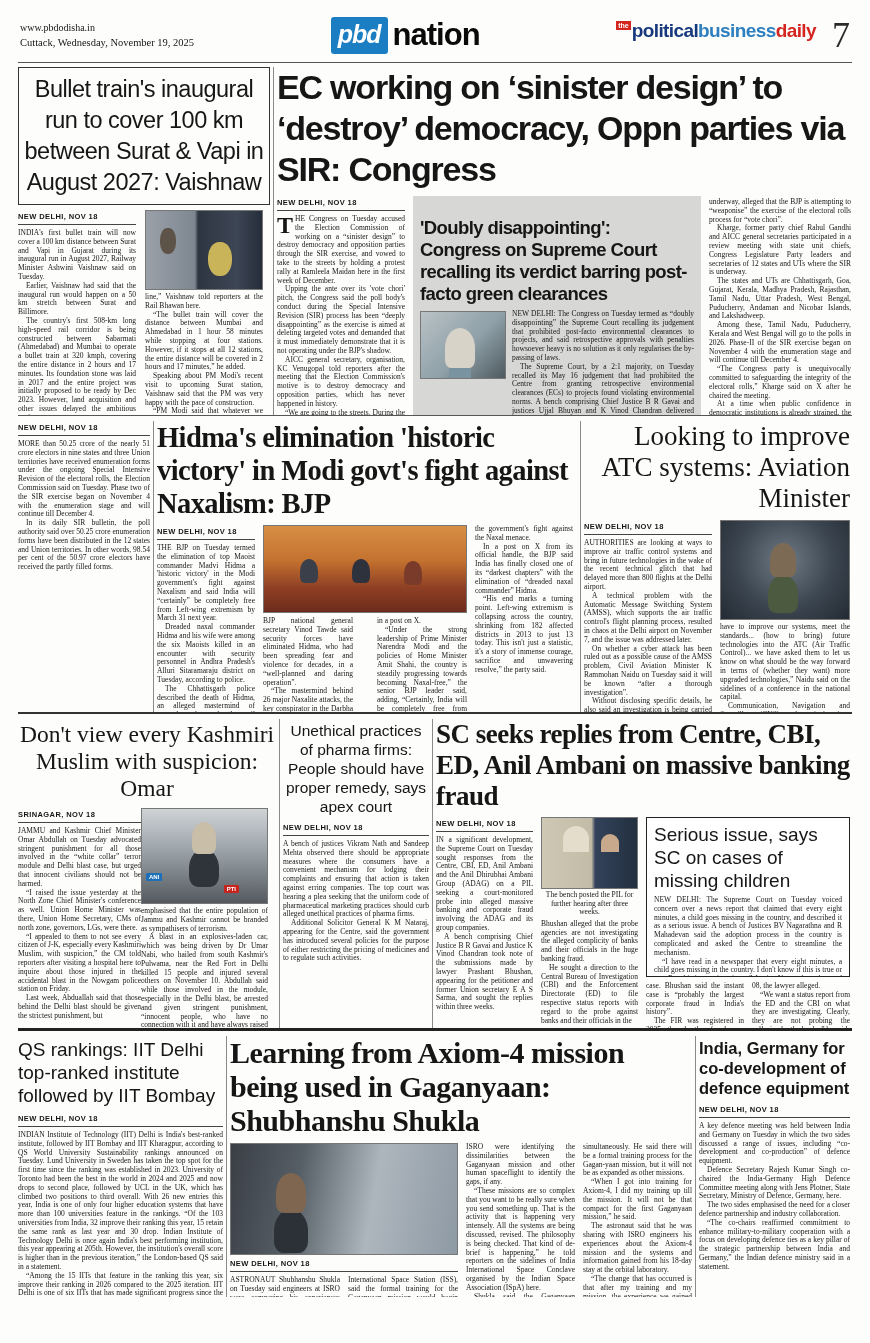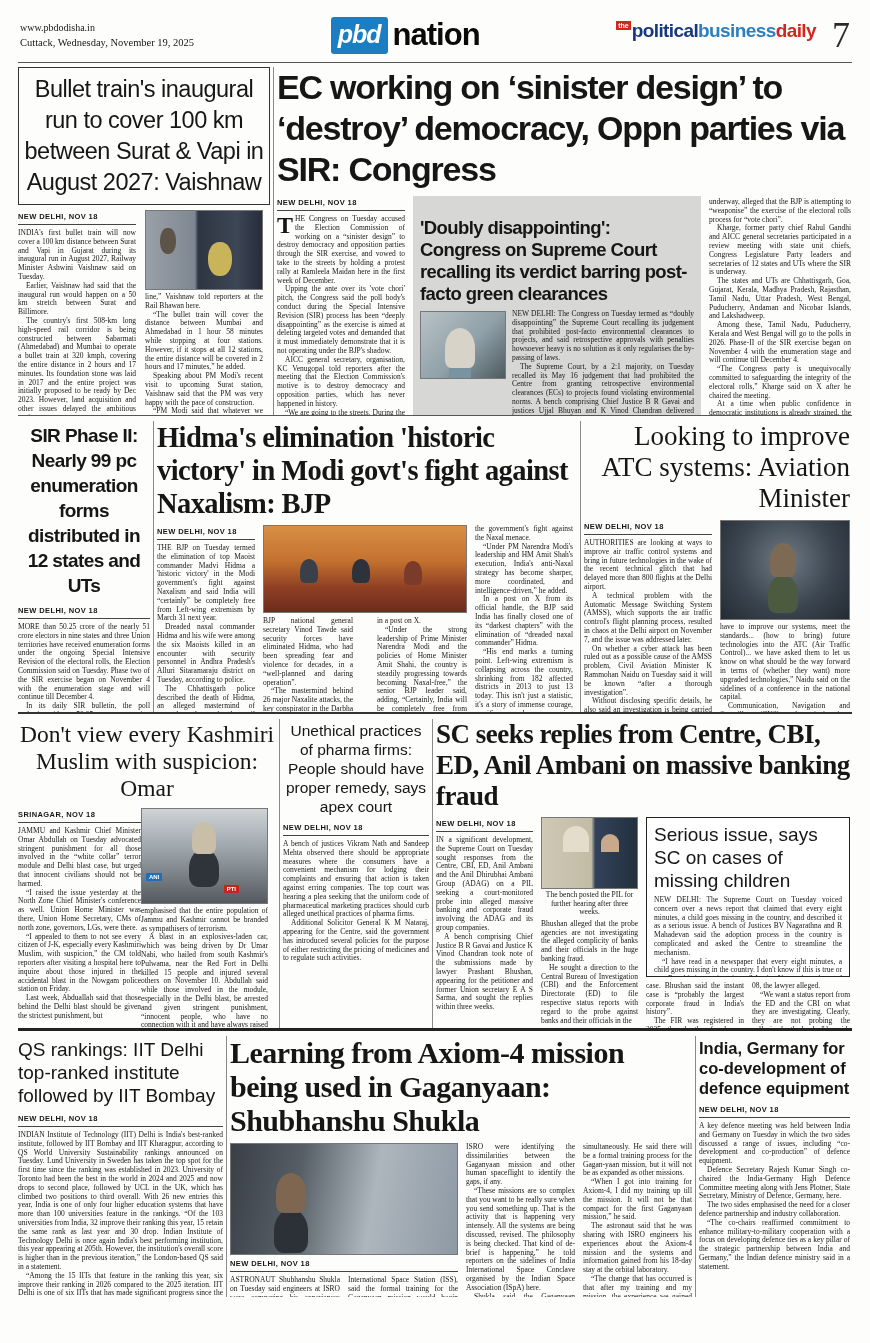--- a/index.html
+++ b/index.html
@@ -192,21 +192,20 @@
               <p>At a time when public confidence in democratic institutions is already strained, the Election Commission's conduct during the SIR process has been “deeply disappointing”, he said.</p>
             </div>
         </div>
       </div>
     </article>
   </section>
   <div class="hrule"></div>
 
   <section class="row row-mid">
     <article class="art art-sir">
-      <h1 class="hl-sir">SIR Phase II: Nearly 99 pc enumeration forms distributed in 12 states and UTs</h1>
       <div class="dl">NEW DELHI, NOV 18</div>
       <div class="btext">
           <p>MORE than 50.25 crore of the nearly 51 crore electors in nine states and three Union territories have received enumeration forms under the ongoing Special Intensive Revision of the electoral rolls, the Election Commission said on Tuesday. Phase two of the SIR exercise began on November 4 with the enumeration stage and will continue till December 4.</p>
           <p>In its daily SIR bulletin, the poll authority said over 50.25 crore enumeration forms have been distributed in the 12 states and Union territories. In other words, 98.54 per cent of the 50.97 crore electors have received the partly filled forms.</p>
         </div>
     </article>
     <div class="vline"></div>
     <article class="art art-hidma">
       <h1 class="hl-hidma">Hidma's elimination 'historic victory' in Modi govt's fight against Naxalism: BJP</h1>
       <div class="hidma-cols">
@@ -227,21 +226,20 @@
               </div>
             <div class="btext hid-c">
                 <p>in a post on X.</p>
                 <p>“Under the strong leadership of Prime Minister Narendra Modi and the policies of Home Minister Amit Shahi, the country is steadily progressing towards becoming Naxal-free,” the senior BJP leader said, adding, “Certainly, India will be completely free from Naxalism by March 31, 2026.”</p>
               </div>
           </div>
         </div>
         <div class="hid-c">
           <div class="btext">
               <p>the government's fight against the Naxal menace.</p>
-              <p>“Under PM Narendra Modi's leadership and HM Amit Shah's execution, India's anti-Naxal strategy has become sharper, more coordinated, and intelligence-driven,” he added.</p>
               <p>In a post on X from its official handle, the BJP said India has finally closed one of its “darkest chapters” with the elimination of “dreaded naxal commander” Hidma.</p>
               <p>“His end marks a turning point. Left-wing extremism is collapsing across the country, shrinking from 182 affected districts in 2013 to just 13 today. This isn't just a statistic, it's a story of immense courage, sacrifice and unwavering resolve,” the party said.</p>
             </div>
         </div>
       </div>
     </article>
     <div class="vline"></div>
     <article class="art art-atc">
       <h1 class="hl-atc">Looking to improve ATC systems: Aviation Minister</h1>
       <div class="atc-cols">

